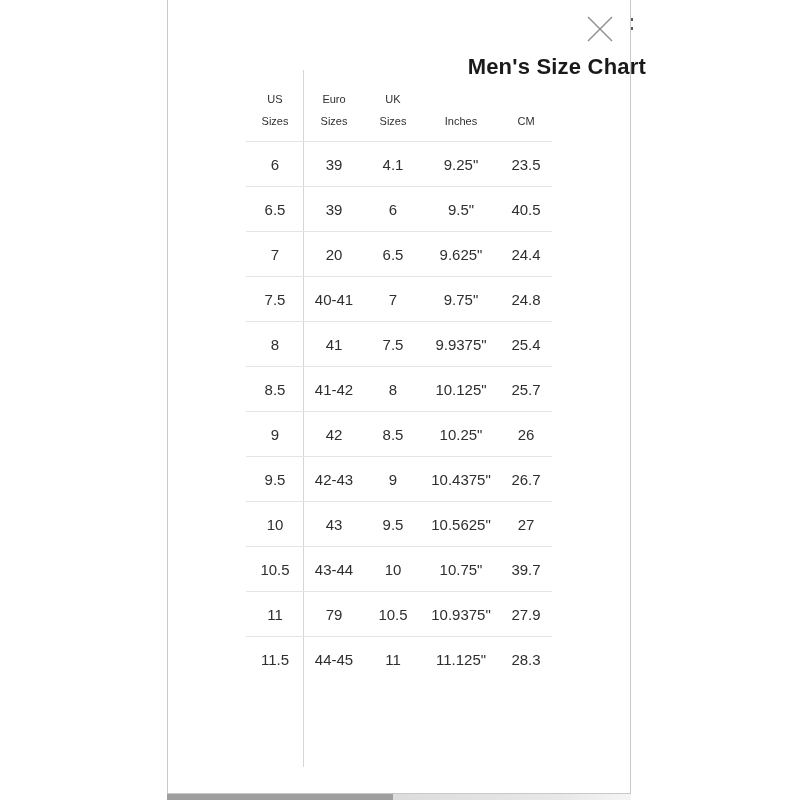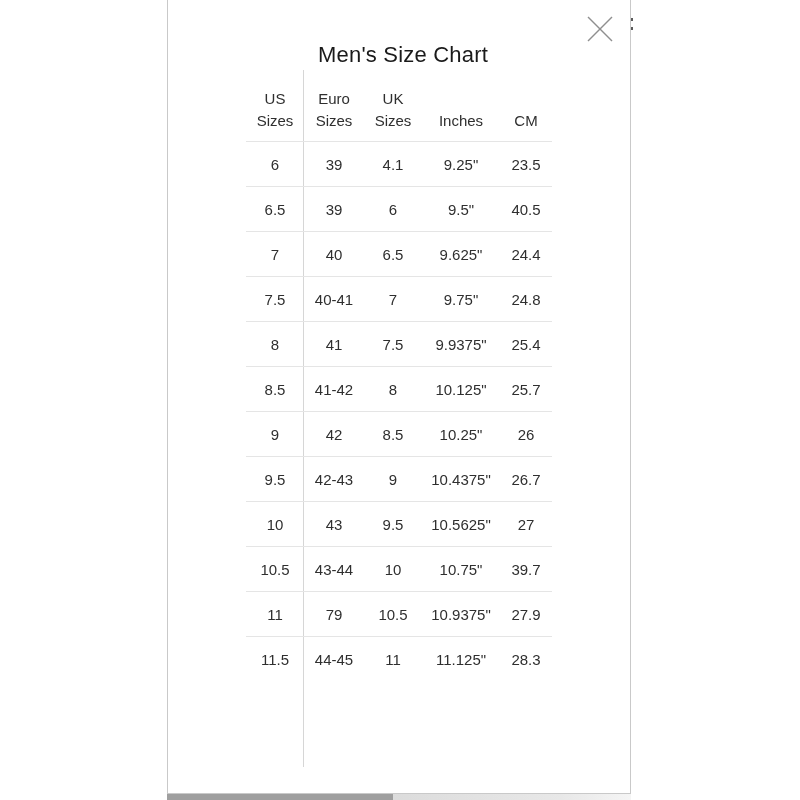--- a/index.html
+++ b/index.html
@@ -31,24 +31,24 @@
     box-sizing: border-box;
     background: #ffffff;
     border: 1px solid #c9c9c9;
   }
 
   .modal-title {
     position: absolute;
     top: 45px;
     left: 0;
     width: 100%;
-    margin: 4px;
-    text-align: center;
+    margin: 16px;
+    text-align: right;
     font-size: 22px;
-    font-weight: normal;
+    font-weight: bold;
     letter-spacing: 0.2px;
     color: #1a1a1a;
   }
 
   .close-btn {
     position: absolute;
     left: 417px;
     top: 21px;
     width: 30px;
     height: 30px;
@@ -71,21 +71,21 @@
   .size-table col.c-us     { width: 58px; }
   .size-table col.c-euro   { width: 60px; }
   .size-table col.c-uk     { width: 58px; }
   .size-table col.c-inches { width: 78px; }
   .size-table col.c-cm     { width: 52px; }
 
   .size-table th {
     height: 62px;
     padding: 0 0 9px 0;
     font-weight: normal;
-    font-size: 15px;
+    font-size: 11px;
     line-height: 22px;
     vertical-align: bottom;
     text-align: center;
     color: #2f2f2f;
     border-bottom: 1px solid #e5e5e5;
   }
   .size-table th span { display: block; }
 
   .size-table td {
     height: 44px;
@@ -214,21 +214,21 @@
   <tr>
     <td>6.5</td>
     <td>39</td>
     <td>6</td>
     <td>9.5"</td>
     <td>40.5</td>
   </tr>
 
   <tr>
     <td>7</td>
-    <td>40</td>
+    <td>20</td>
     <td>6.5</td>
     <td>9.625"</td>
     <td>24.4</td>
   </tr>
 
   <tr>
     <td>7.5</td>
     <td>40-41</td>
     <td>7</td>
     <td>9.75"</td>

